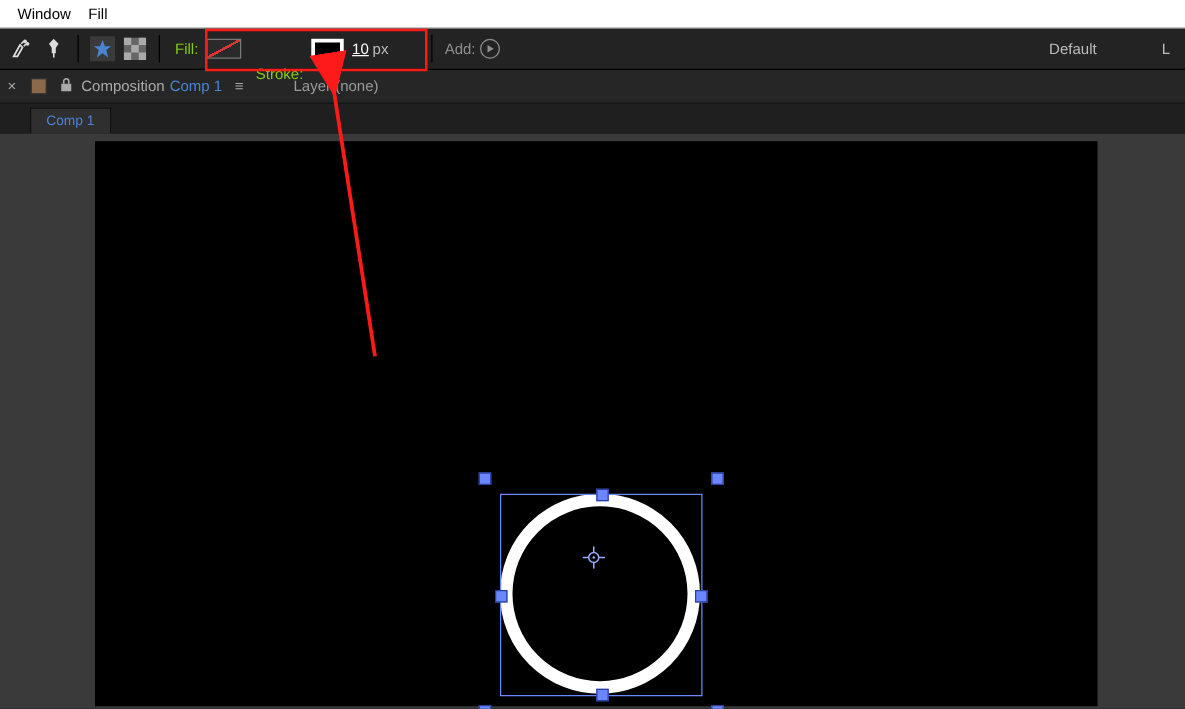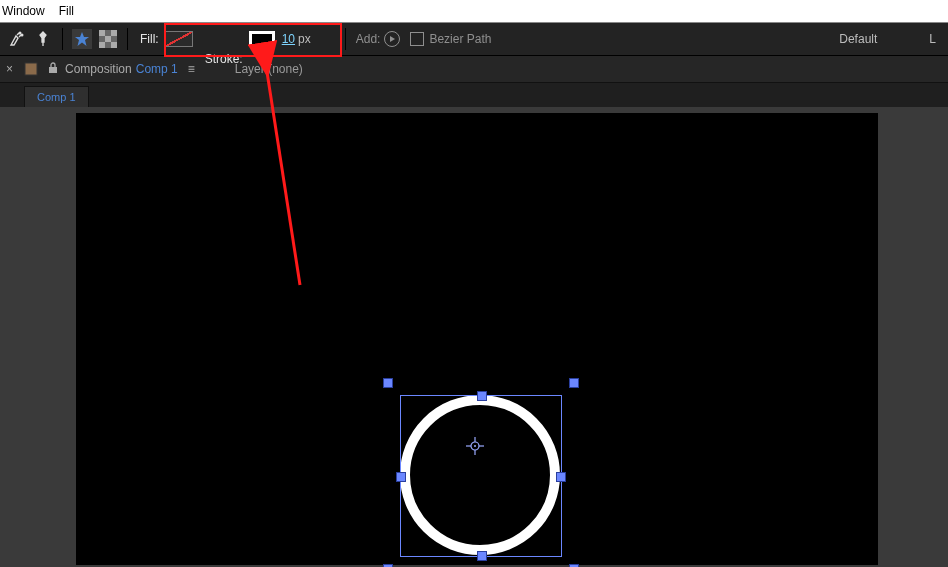--- a/index.html
+++ b/index.html
@@ -1,30 +1,30 @@
 <!DOCTYPE html>
 <html><head>
 <meta charset="utf-8">
 <style>
   html,body{margin:0;padding:0;width:948px;height:567px;background:#1a1a1a;font-family:"Segoe UI",Arial,sans-serif;font-size:12px;color:#ccc;overflow:hidden;}
   
-  .os-menu{height:22px;background:#ffffff;color:#000;display:flex;align-items:center;padding:0 2px;border-bottom:1px solid #888;}
+  .os-menu{height:22px;background:#ffffff;color:#000;display:flex;align-items:center;padding:0 14px;border-bottom:1px solid #888;}
   .os-menu span{margin-right:14px;cursor:default;}
   
   .toolbar{height:32px;background:#232323;display:flex;align-items:center;position:relative;border-bottom:1px solid #000;}
   .tool-slot{display:flex;align-items:center;height:100%;}
   .divider{width:1px;height:22px;background:#000;margin:0 6px;}
   .icon-box{width:20px;height:20px;display:flex;align-items:center;justify-content:center;margin:0 3px;}
   .icon-box svg{display:block;}
-  .fill-label,.stroke-label{color:#e5e5e5;margin:0 2px;}
+  .fill-label,.stroke-label{color:#84cc16;margin:0 2px;}
   .swatch{width:28px;height:16px;border:1px solid #777;box-sizing:border-box;position:relative;margin:0 4px;}
   .swatch.no-fill{background:#2a2a2a;}
   .swatch.no-fill::after{content:"";position:absolute;left:0;top:0;right:0;bottom:0;background:linear-gradient(to top left,transparent 0 46%,#d33 46% 54%,transparent 54% 100%);}
   .swatch.stroke-swatch{background:#000;border:3px solid #fff;width:26px;height:16px;}
-  .stroke-val{color:#7dd3fc;text-decoration:underline;margin:0 3px;}
+  .stroke-val{color:#ffffff;text-decoration:underline;margin:0 3px;}
   .px-label{color:#bdbdbd;margin-right:24px;}
   .add-label{color:#8f8f8f;margin:0 4px;}
   .play-icon{width:14px;height:14px;border:1px solid #8f8f8f;border-radius:50%;display:flex;align-items:center;justify-content:center;margin-right:10px;}
   .play-icon::after{content:"";width:0;height:0;border-left:5px solid #8f8f8f;border-top:3px solid transparent;border-bottom:3px solid transparent;margin-left:1px;}
   .checkbox{width:12px;height:12px;border:1px solid #8f8f8f;margin-right:5px;}
   .bezier-label{color:#8f8f8f;}
   .workspace{position:absolute;right:12px;top:0;height:100%;display:flex;align-items:center;color:#bdbdbd;justify-content:flex-end;}
   
   .red-rect{position:absolute;border:2px solid #ff1a1a;pointer-events:none;}
   
@@ -105,24 +105,20 @@
     <span class="stroke-label" style="margin-left:8px;margin-top:39px;">Stroke:</span>
     <span class="swatch stroke-swatch"></span>
     <span class="stroke-val">10</span>
     <span class="px-label">px</span>
   </div>
   <div class="divider"></div>
   <div class="tool-slot">
     <span class="add-label">Add:</span>
     <span class="play-icon"></span>
   </div>
-  <div class="tool-slot">
-    <span class="checkbox"></span>
-    <span class="bezier-label">Bezier Path</span>
-  </div>
   <div class="workspace">
     <span>Default</span>
     <span style="width:52px;"></span>
     <span>L</span>
   </div>
 </div>
 
 <div class="panel-strip">
   <span class="close-x">×</span>
   <span class="icon-box" style="width:14px;height:14px;">

